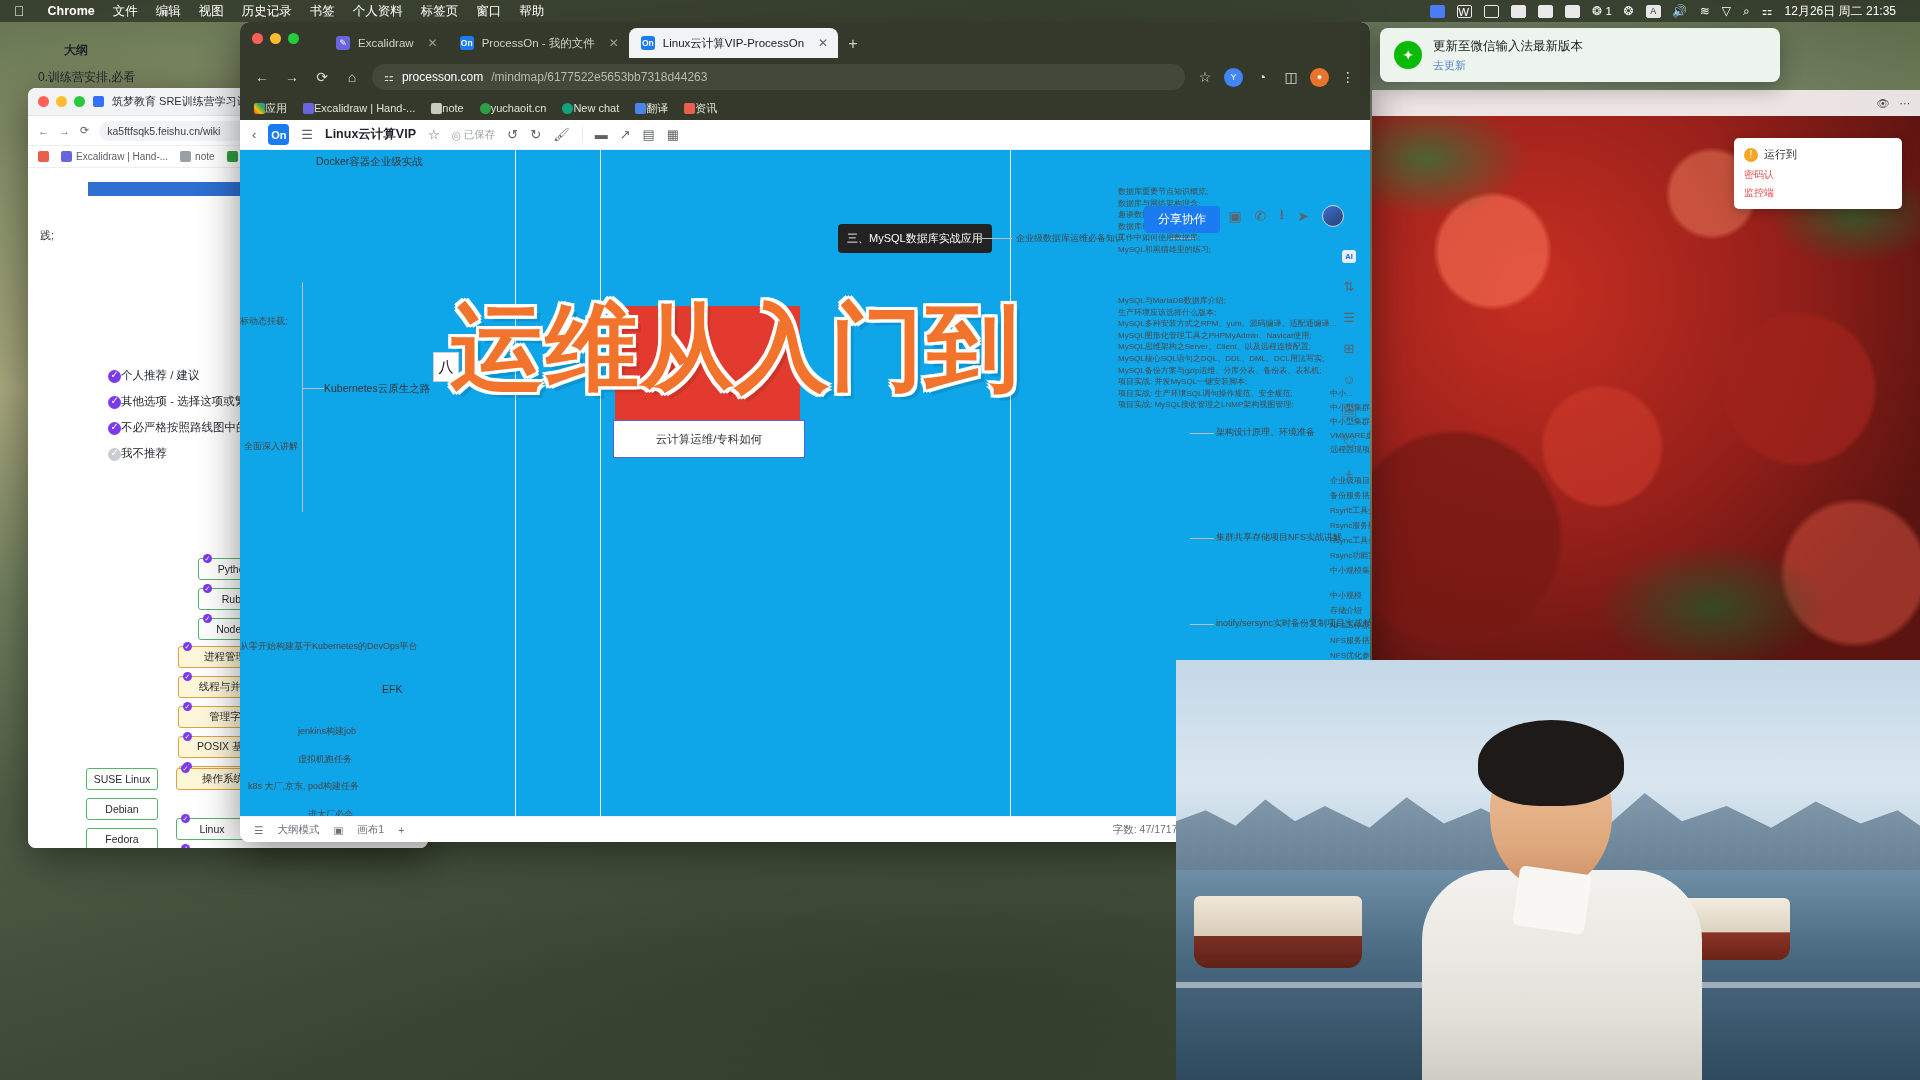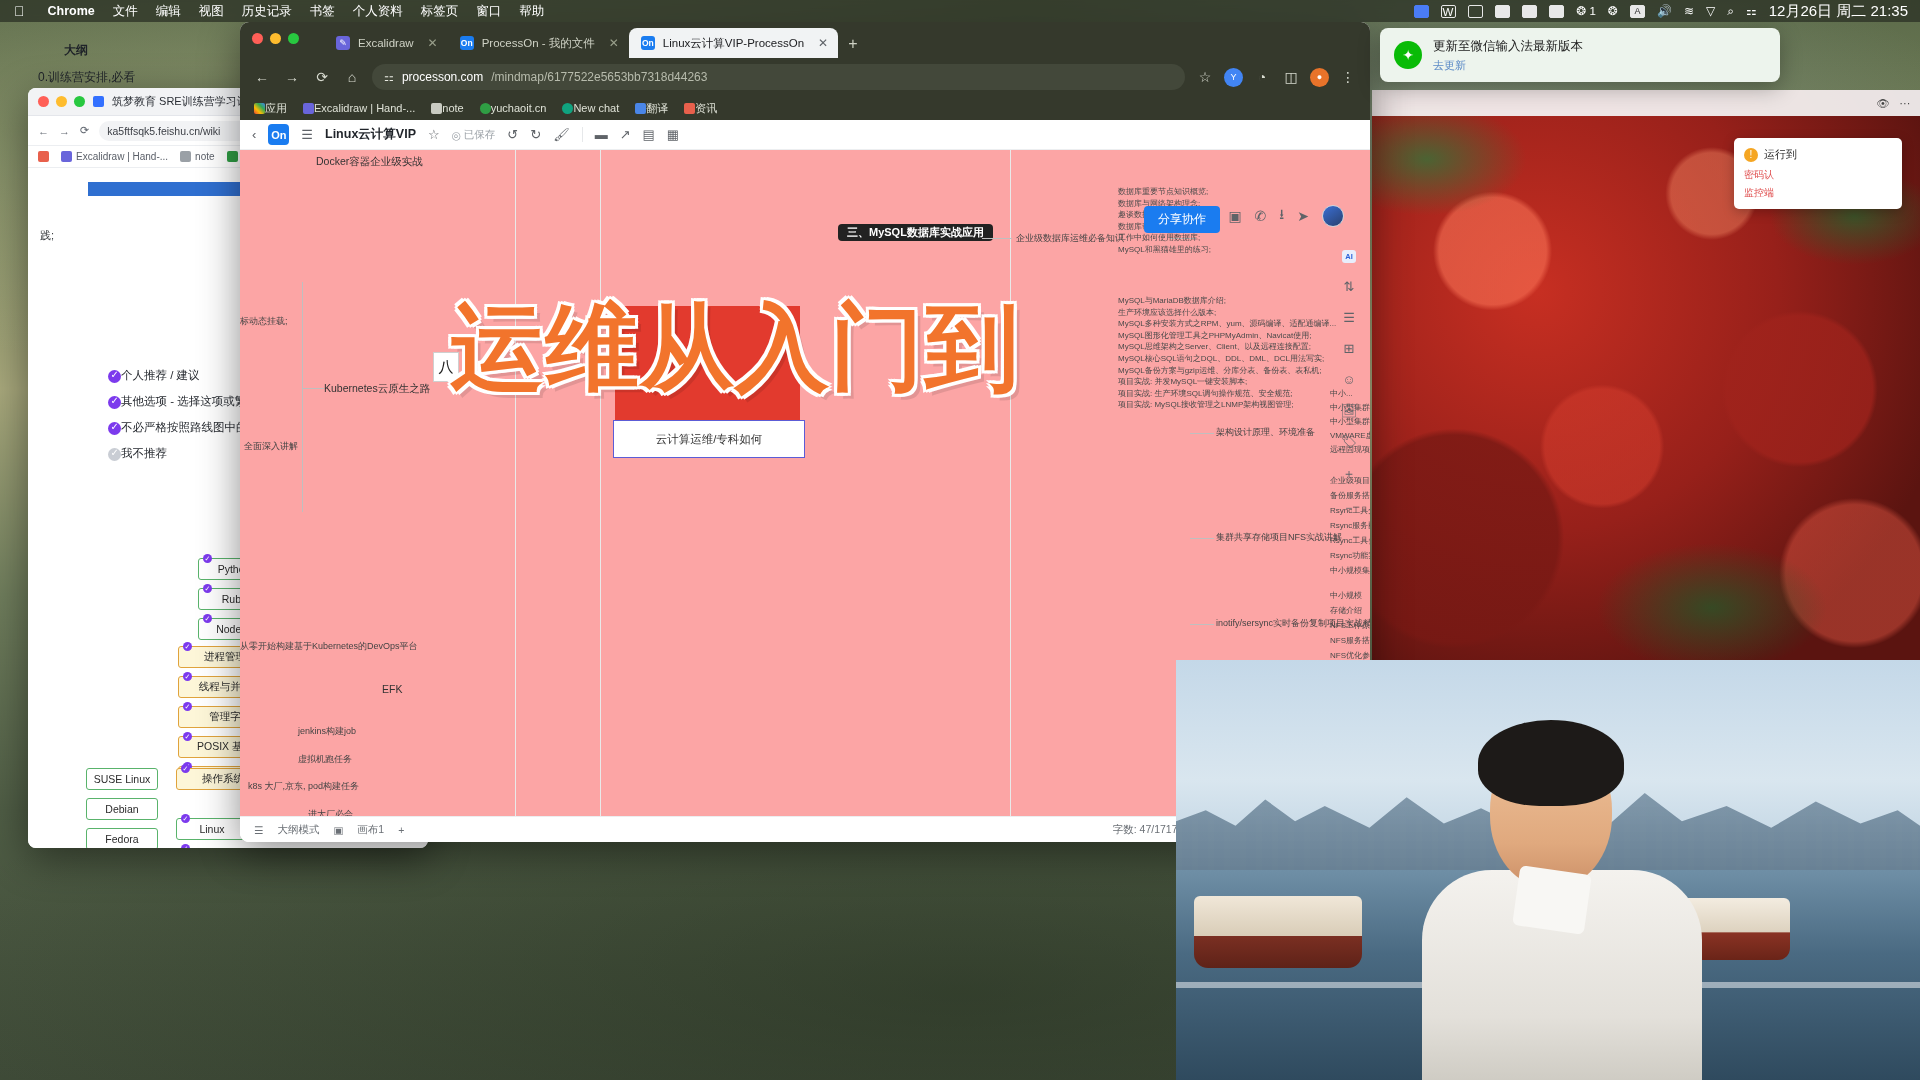--- a/index.html
+++ b/index.html
@@ -40,21 +40,21 @@
     padding: 0 6px; display: flex; align-items: center; gap: 3px;
     font-size: 11.5px; white-space: nowrap;
   }
   .sysico {
     width: 15px; height: 13px; border: 1.4px solid #e8e8e8; border-radius: 2px;
     display: inline-block; position: relative;
   }
   .sysico.filled { background:#4a7cf6; border-color:#4a7cf6; }
   .sysico.solid  { background:#e8e8e8; }
   .glyph { font-size: 12px; color:#fff; }
-  #menubar .clock { padding: 0 12px 0 6px; font-size: 15px; }
+  #menubar .clock { padding: 0 24px 0 6px; font-size: 12px; }
 
   
   .win { position: absolute; border-radius: 8px; overflow: hidden;
          box-shadow: 0 10px 40px rgba(0,0,0,.45); background:#fff; }
   .tl { display:flex; gap:7px; align-items:center; }
   .tl i { width:11px; height:11px; border-radius:50%; display:block; }
   .tl .r{background:#ff5f57}.tl .y{background:#febc2e}.tl .g{background:#28c840}
 
   
   #feishu { left: 28px; top: 88px; width: 400px; height: 760px; z-index: 120; background:#fff; }
@@ -149,29 +149,29 @@
     height: 30px; border-bottom:1px solid #eceef0; display:flex; align-items:center;
     gap: 12px; padding: 0 12px; font-size: 12px; color:#333; position:relative; z-index:30; background:#fff;
   }
   .po-logo { width:21px;height:21px;border-radius:4px;background:#1a7cf0;color:#fff;font-size:11px;
              font-weight:bold; display:flex;align-items:center;justify-content:center;}
   .po-name { font-weight:bold; font-size:12.5px; color:#1f2329; }
   .po-saved { color:#9aa0a6; font-size:10.5px; display:flex; align-items:center; gap:3px; }
   .po-ic { color:#5f6368; font-size:13px; }
   .po-div { width:1px; height:15px; background:#e6e8ea; }
 
-  .po-canvas { position:absolute; inset: 30px 0 26px 0; background:#fca5a5; overflow:hidden; }
+  .po-canvas { position:absolute; inset: 30px 0 26px 0; background:#0ea5e9; overflow:hidden; }
   .vline { position:absolute; top:0; bottom:0; width:1px; background:#e9e9e9; }
 
   .mm { position:absolute; font-size: 10.5px; color:#333; white-space:nowrap; }
   .mm.sm { font-size: 9px; color:#444; }
   .mm.xs { font-size: 8px; color:#4a4a4a; line-height:1.45; }
   .mm-black {
-    background:#222; color:#fff; border-radius:4px; padding: 1px 9px;
-    font-size: 11px; font-weight:bold; position:absolute; white-space:nowrap;
+    background:#222; color:#fff; border-radius:4px; padding: 7px 9px;
+    font-size: 11px; font-weight:normal; position:absolute; white-space:nowrap;
   }
   .mm-line { position:absolute; height:1px; background:#bfbfbf; }
   .mm-vline{ position:absolute; width:1px; background:#bfbfbf; }
 
   .po-status {
     position:absolute; left:0; right:0; bottom:0; height:26px; border-top:1px solid #eceef0;
     display:flex; align-items:center; gap:14px; padding:0 14px; font-size:10.5px; color:#6b7076; background:#fff;
   }
   .po-status .rgt { margin-left:auto; display:flex; align-items:center; gap:12px; }
   .pg-chip { border:1px solid #d8dbdf; border-radius:3px; padding:1px 7px; font-size:10px; color:#3c4043; }

